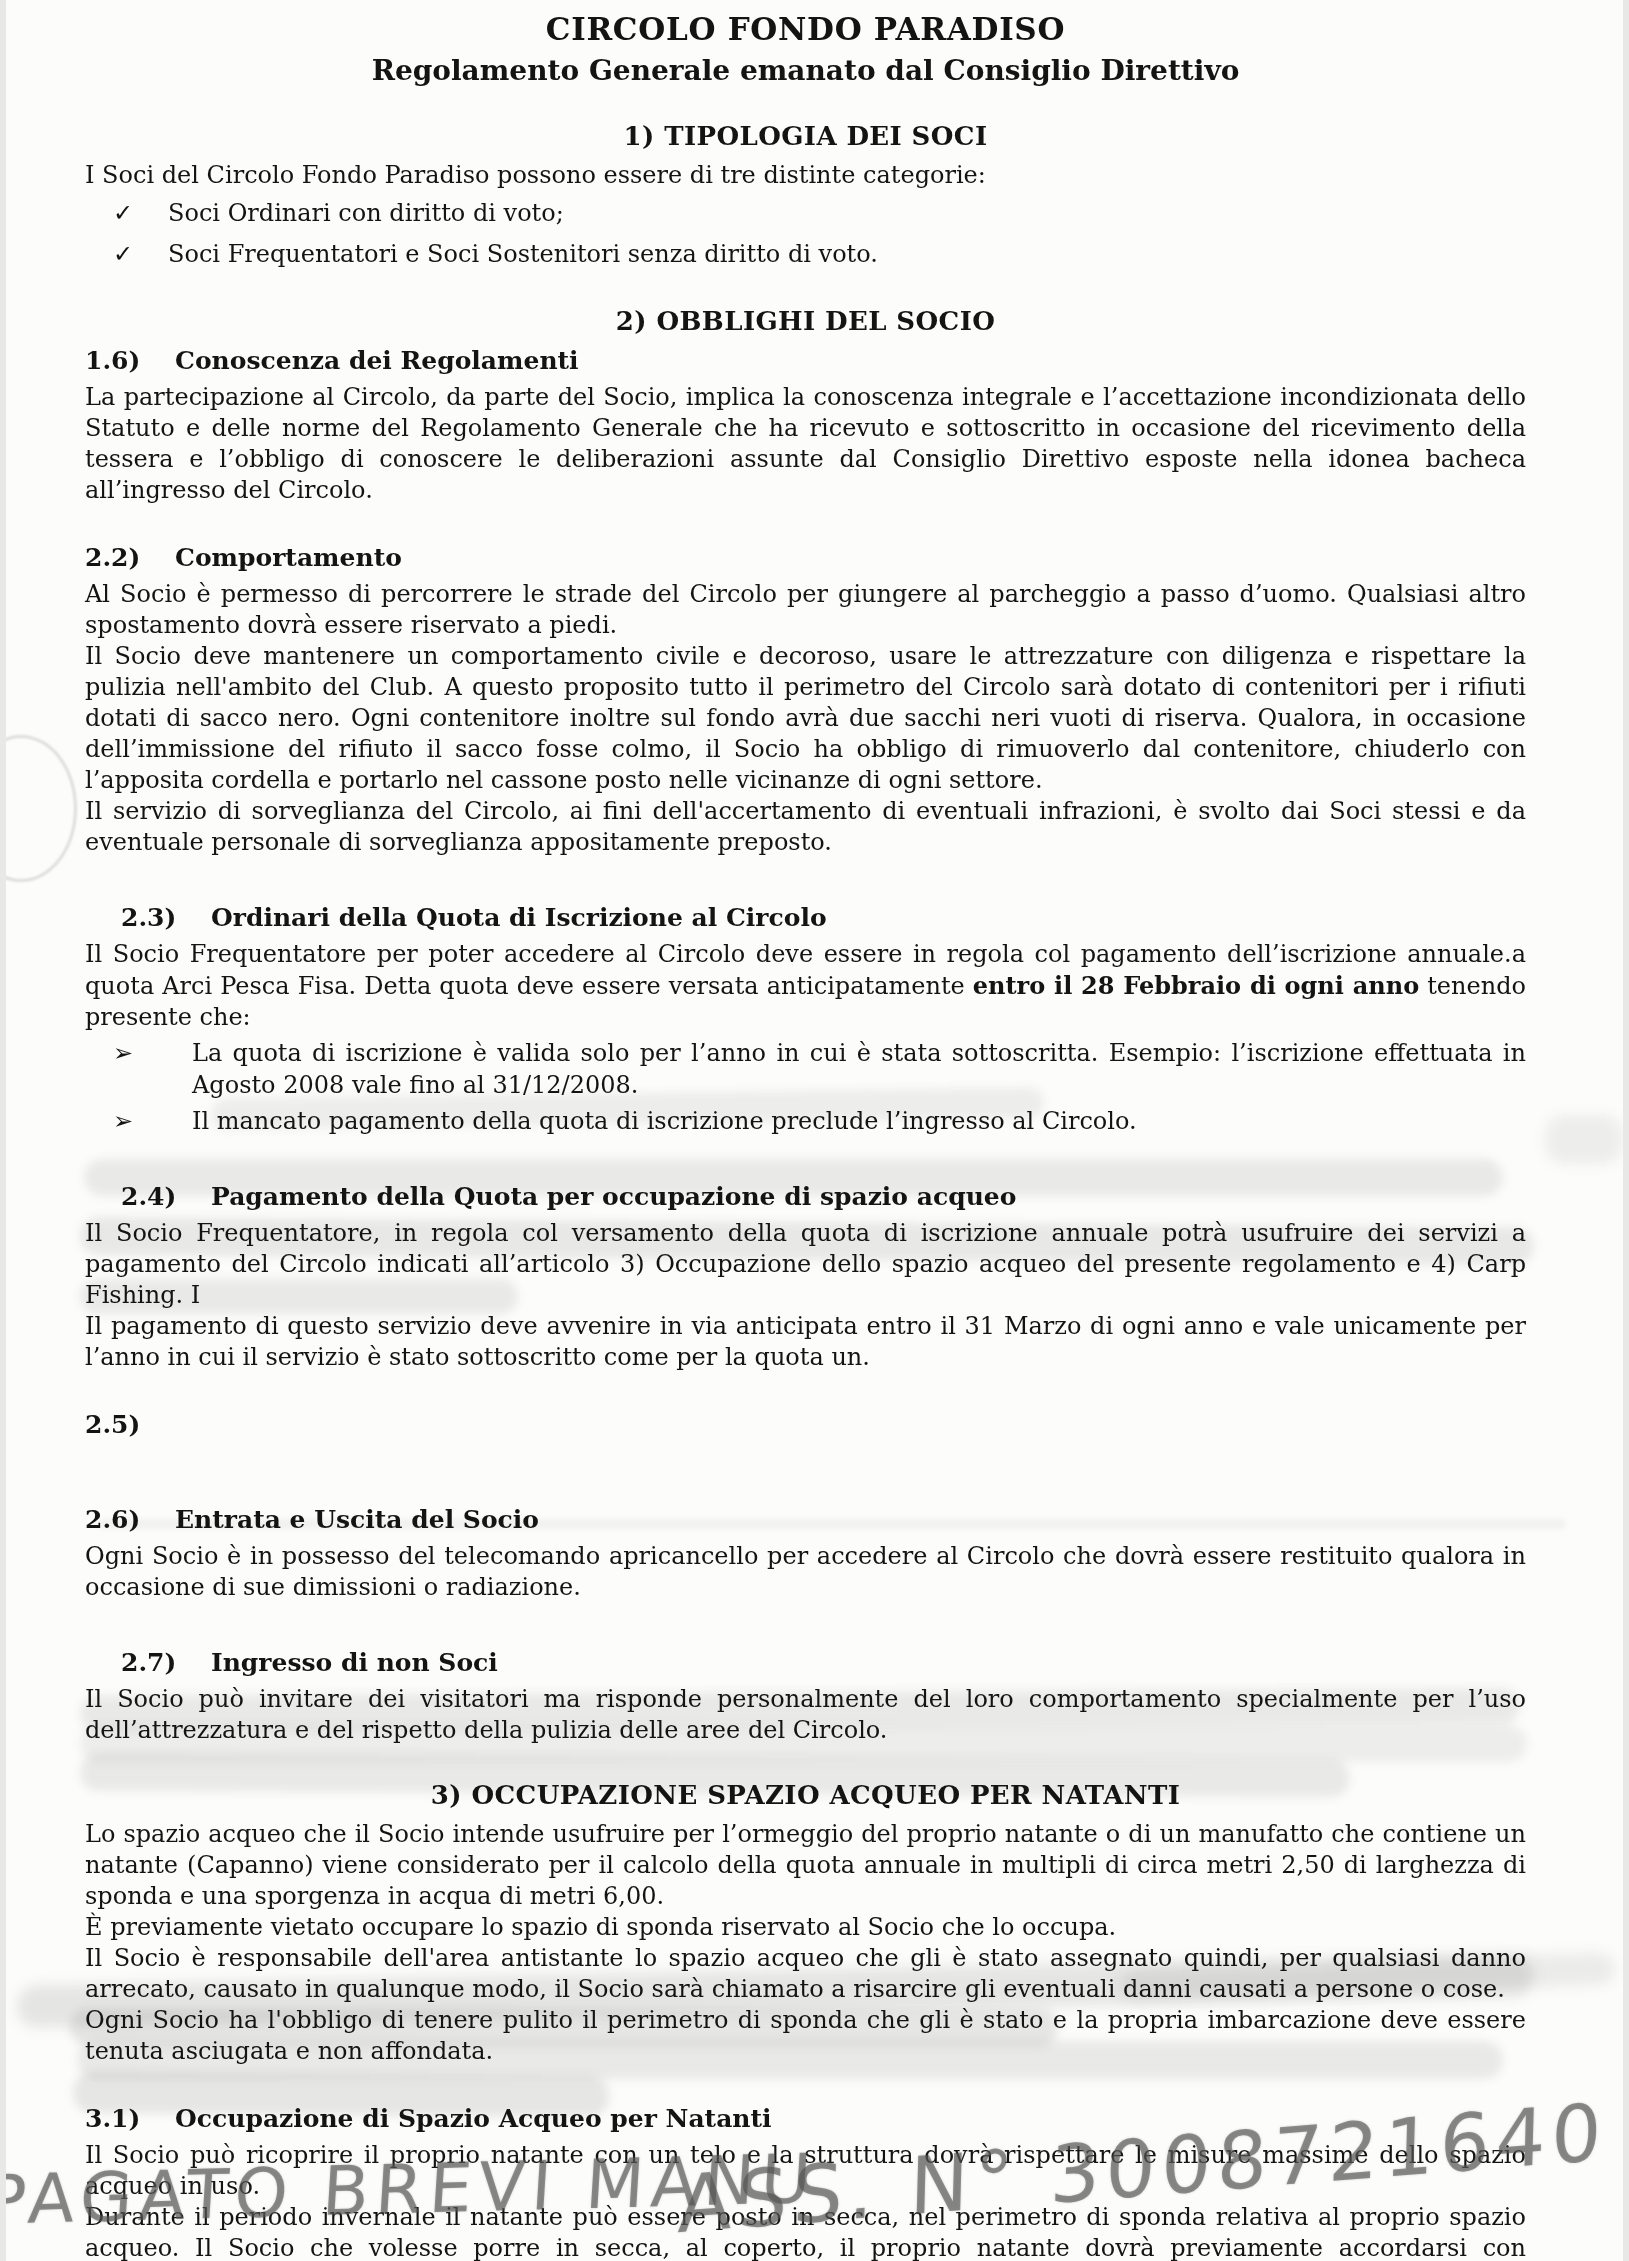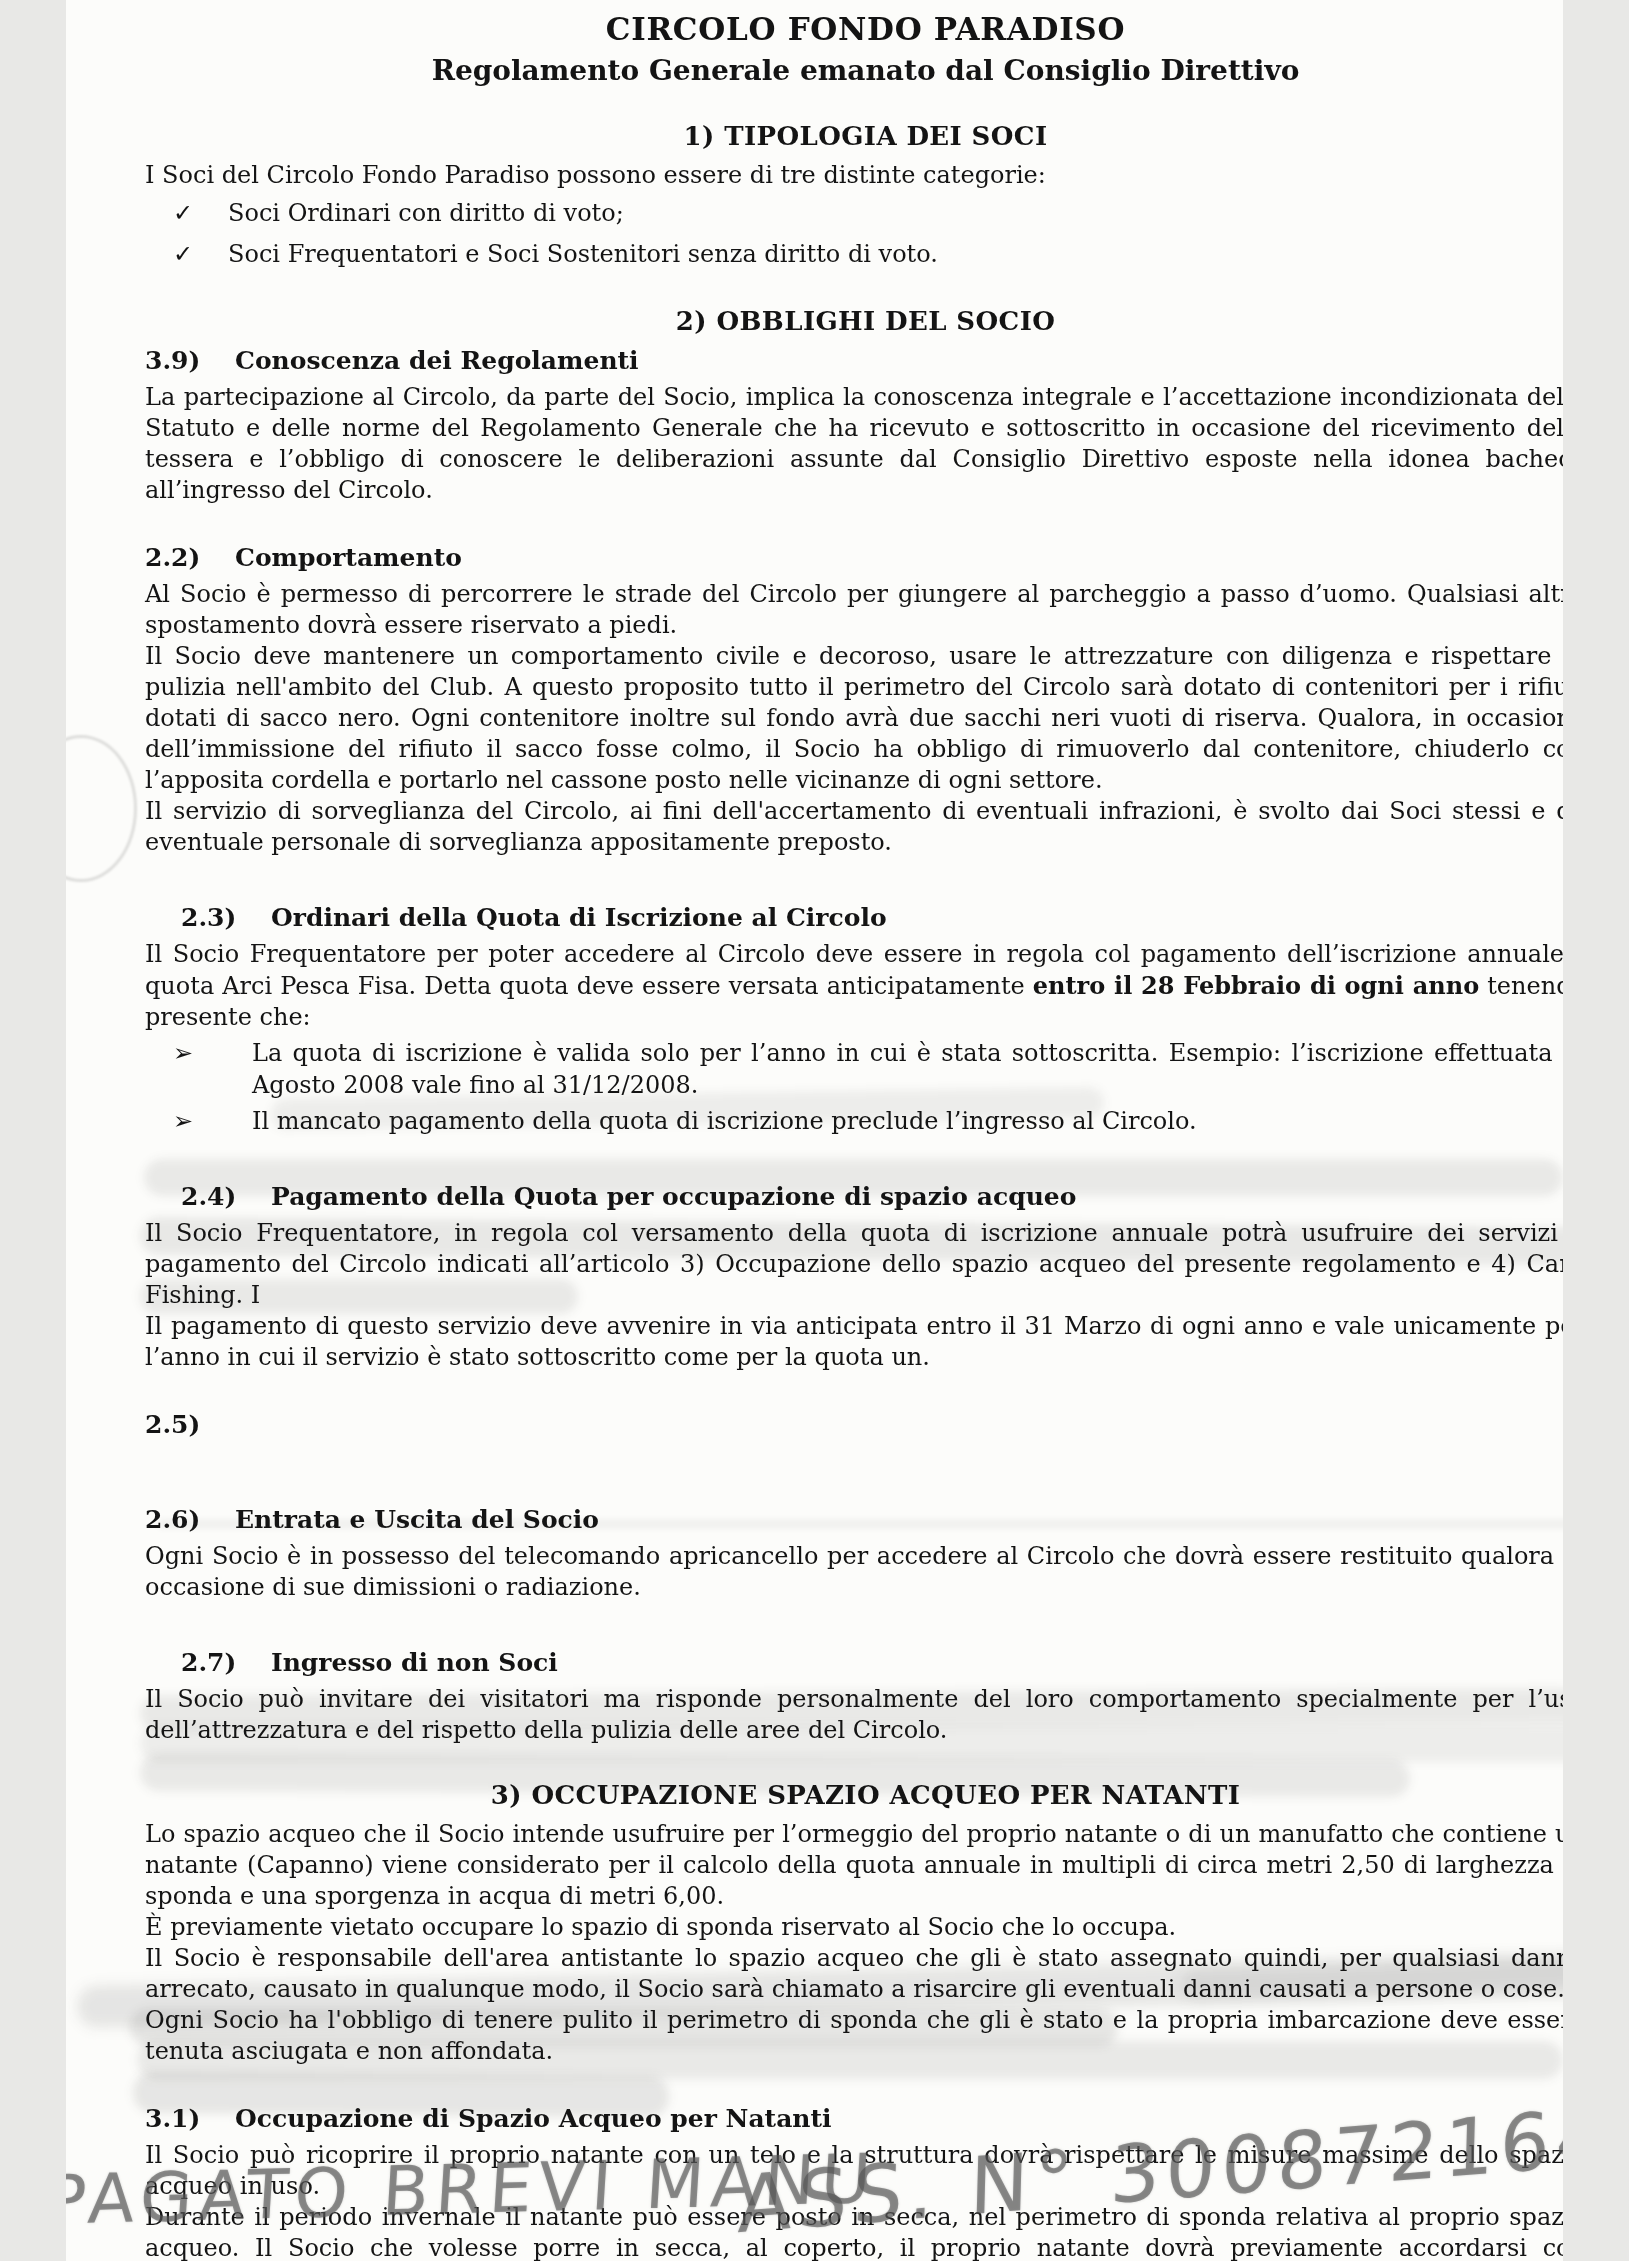--- a/index.html
+++ b/index.html
@@ -1,18 +1,18 @@
 <!DOCTYPE html>
 <html lang="it" style="font-size:11.3px"><head>
 <meta charset="utf-8">
 <style>
   html,body { margin:0; padding:0; background:#e8e8e6; }
   .page {
     position: relative;
-    width: 1497px;
+    width: 1617px;
     height: 2261px;
     margin: 0 auto;
     background: #fcfcfa;
     overflow: hidden;
     font-family: "DejaVu Serif", "Liberation Serif", serif;
     color: #141414;
   }
   .content {
     position: absolute;
     left: 79px;
@@ -154,21 +154,21 @@
       <span class="btext">Soci Ordinari con diritto di voto;</span>
     </div>
     <div class="bullet check">
       <span class="glyph">✓</span>
       <span class="btext">Soci Frequentatori e Soci Sostenitori senza diritto di voto.</span>
     </div>
 
     <div class="center-heading">2)  OBBLIGHI DEL SOCIO</div>
 
     <div class="sub-heading tight">
-      <span class="sub-num">3.9)</span>
+      <span class="sub-num">1.6)</span>
       <span class="sub-title">Conoscenza dei Regolamenti</span>
     </div>
     <p class="body">La partecipazione al Circolo, da parte del Socio, implica la conoscenza integrale e l’accettazione incondizionata dello Statuto e delle norme del Regolamento Generale che ha ricevuto e sottoscritto in occasione del ricevimento della tessera e l’obbligo di conoscere le deliberazioni assunte dal Consiglio Direttivo esposte nella idonea bacheca all’ingresso del Circolo.</p>
 
     <div class="sub-heading">
       <span class="sub-num">2.2)</span>
       <span class="sub-title">Comportamento</span>
     </div>
     <p class="body">Al Socio è permesso di percorrere le strade del Circolo per giungere al parcheggio a passo d’uomo. Qualsiasi altro spostamento dovrà essere riservato a piedi.</p>
     <p class="body">Il Socio deve mantenere un comportamento civile e decoroso, usare le attrezzature con diligenza e rispettare la pulizia nell'ambito del Club. A questo proposito tutto il perimetro del Circolo sarà dotato di contenitori per i rifiuti dotati di sacco nero. Ogni contenitore inoltre sul fondo avrà due sacchi neri vuoti di riserva.  Qualora, in occasione dell’immissione del rifiuto il sacco fosse colmo, il Socio ha obbligo di rimuoverlo dal contenitore, chiuderlo con l’apposita cordella e portarlo nel cassone posto nelle vicinanze di ogni settore.</p>

